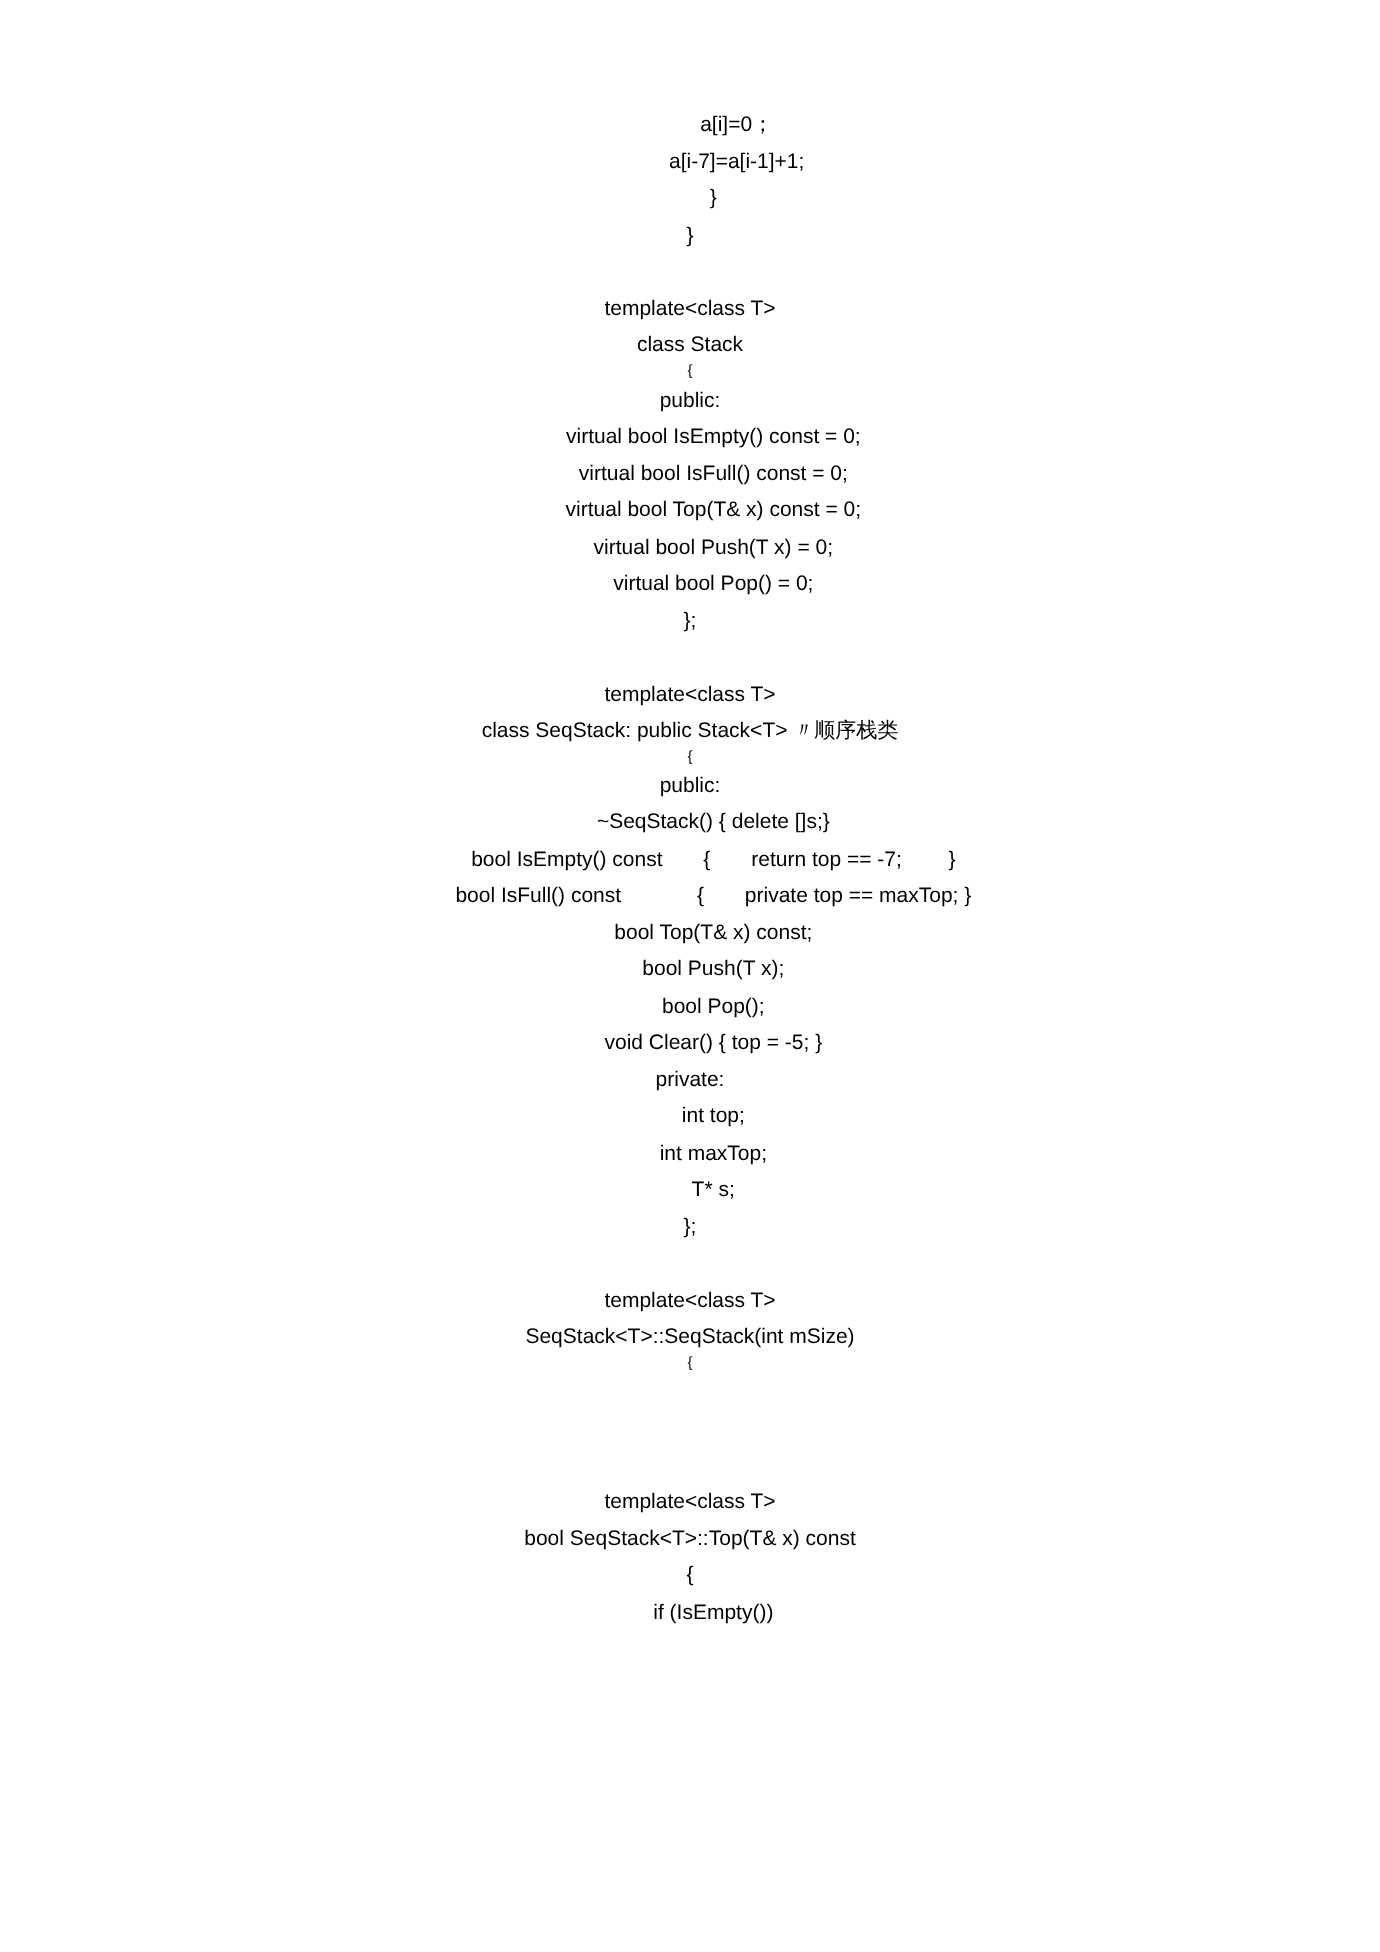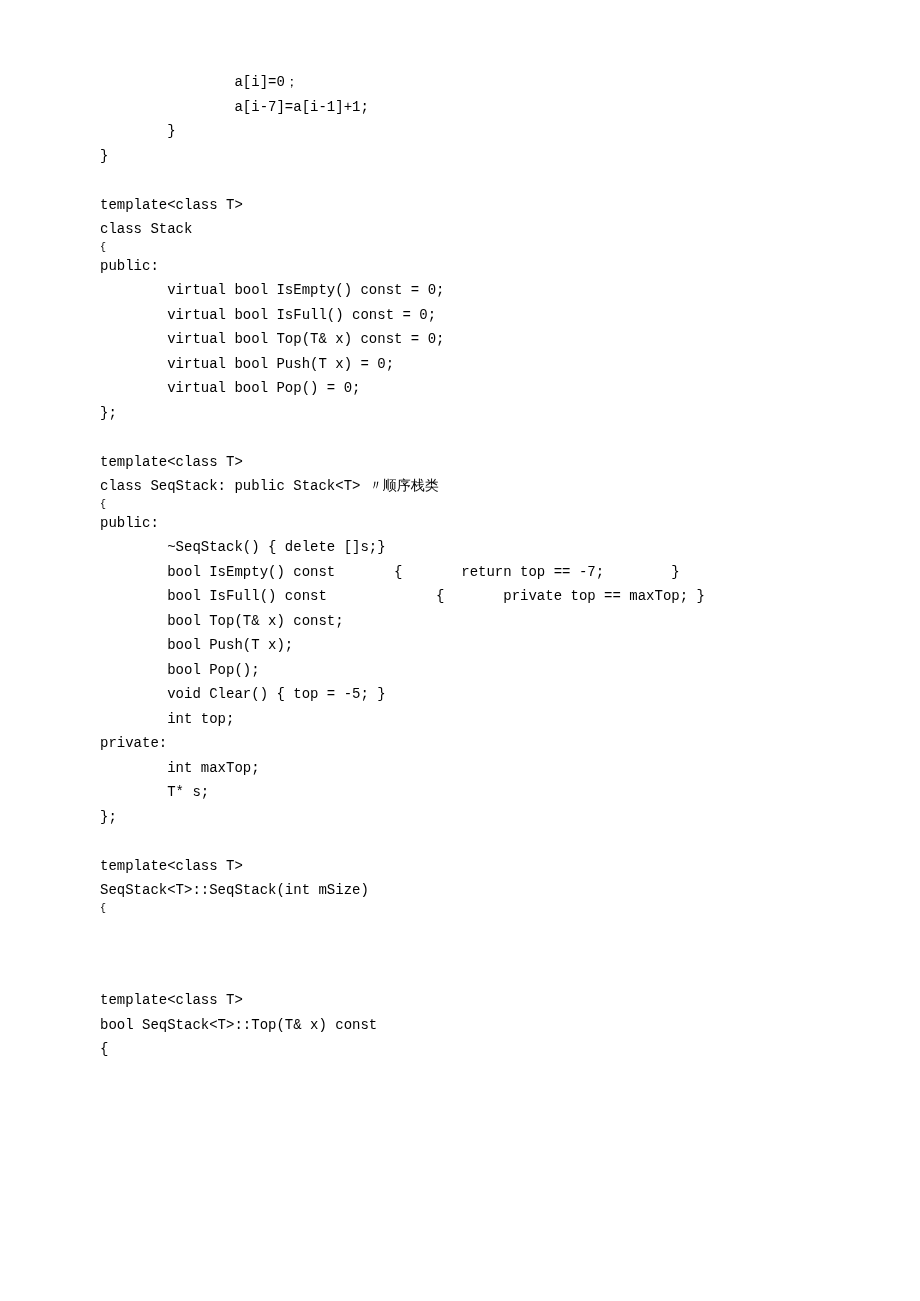--- a/index.html
+++ b/index.html
@@ -13,21 +13,22 @@
     }
     .page {
       width: 920px;
       min-height: 1301px;
       padding: 70px 100px 50px 100px;
       box-sizing: border-box;
       background: #ffffff;
     }
     .code-line {
       white-space: pre;
-      font-family: Liberation Mono, monospace;
+      font-family: Liberation Sans, sans-serif;
+      text-align: center;
     }
     .small-brace {
       font-size: 10px;
       line-height: 1.2;
     }
   </style>
 </head>
 <body>
 
 <div class="page">
@@ -52,29 +53,30 @@
       <div class="code-line">class SeqStack: public Stack&lt;T&gt; 〃顺序栈类</div>
       <div class="code-line small-brace">{</div>
       <div class="code-line">public:</div>
       <div class="code-line">        ~SeqStack() { delete []s;}</div>
       <div class="code-line">        bool IsEmpty() const       {       return top == -7;        }</div>
       <div class="code-line">        bool IsFull() const             {       private top == maxTop; }</div>
       <div class="code-line">        bool Top(T&amp; x) const;</div>
       <div class="code-line">        bool Push(T x);</div>
       <div class="code-line">        bool Pop();</div>
       <div class="code-line">        void Clear() { top = -5; }</div>
+      <div class="code-line">private:</div>
       <div class="code-line">        int top;</div>
-      <div class="code-line">private:</div>
       <div class="code-line">        int maxTop;</div>
       <div class="code-line">        T* s;</div>
       <div class="code-line">};</div>
       <div class="code-line">&nbsp;</div>
       <div class="code-line">template&lt;class T&gt;</div>
       <div class="code-line">SeqStack&lt;T&gt;::SeqStack(int mSize)</div>
       <div class="code-line small-brace">{</div>
       <div class="code-line">&nbsp;</div>
       <div class="code-line">&nbsp;</div>
       <div class="code-line">&nbsp;</div>
       <div class="code-line">template&lt;class T&gt;</div>
       <div class="code-line">bool SeqStack&lt;T&gt;::Top(T&amp; x) const</div>
       <div class="code-line">{</div>
+      <div class="code-line">        if (IsEmpty())</div>
     </div>
 </div>
 
 </body></html>

